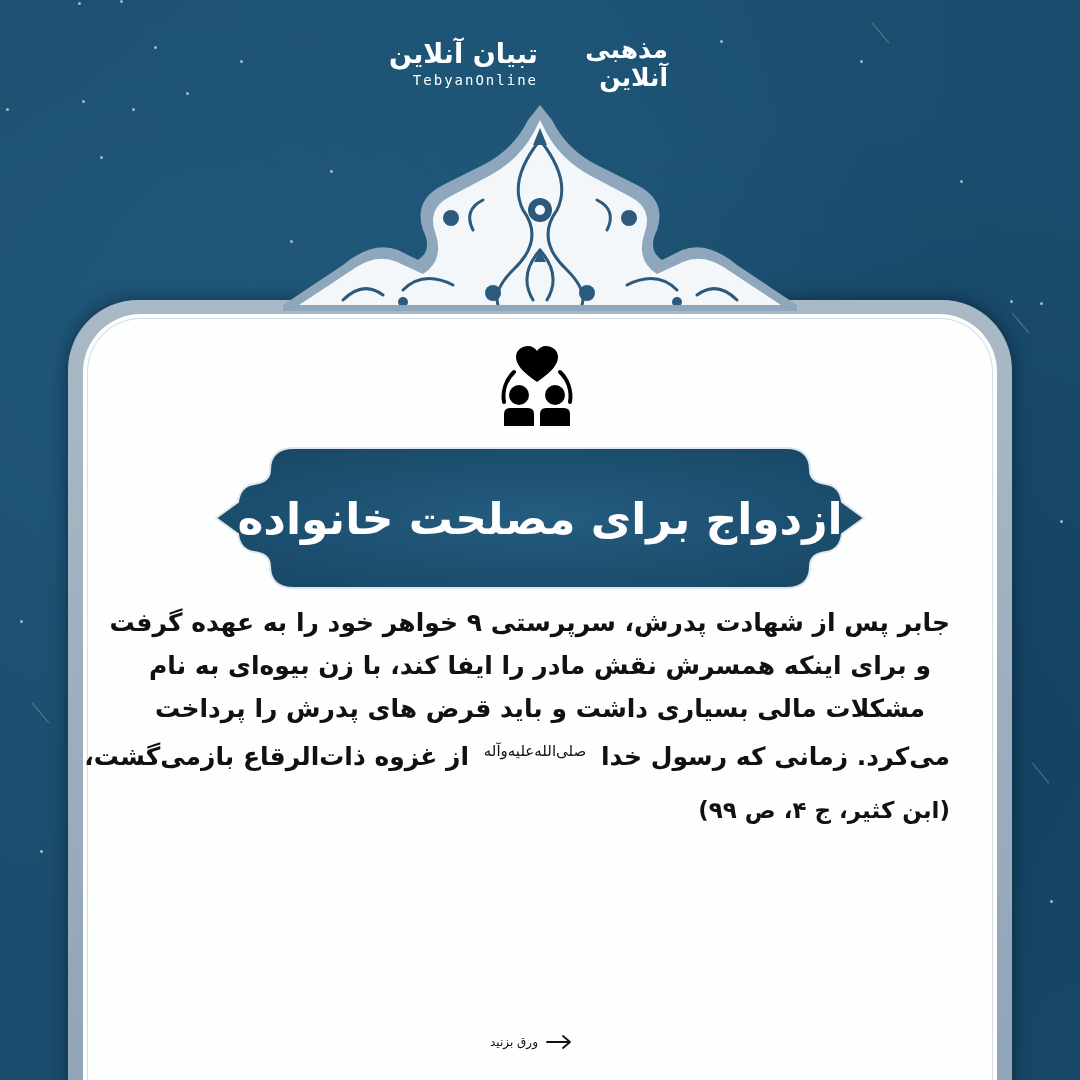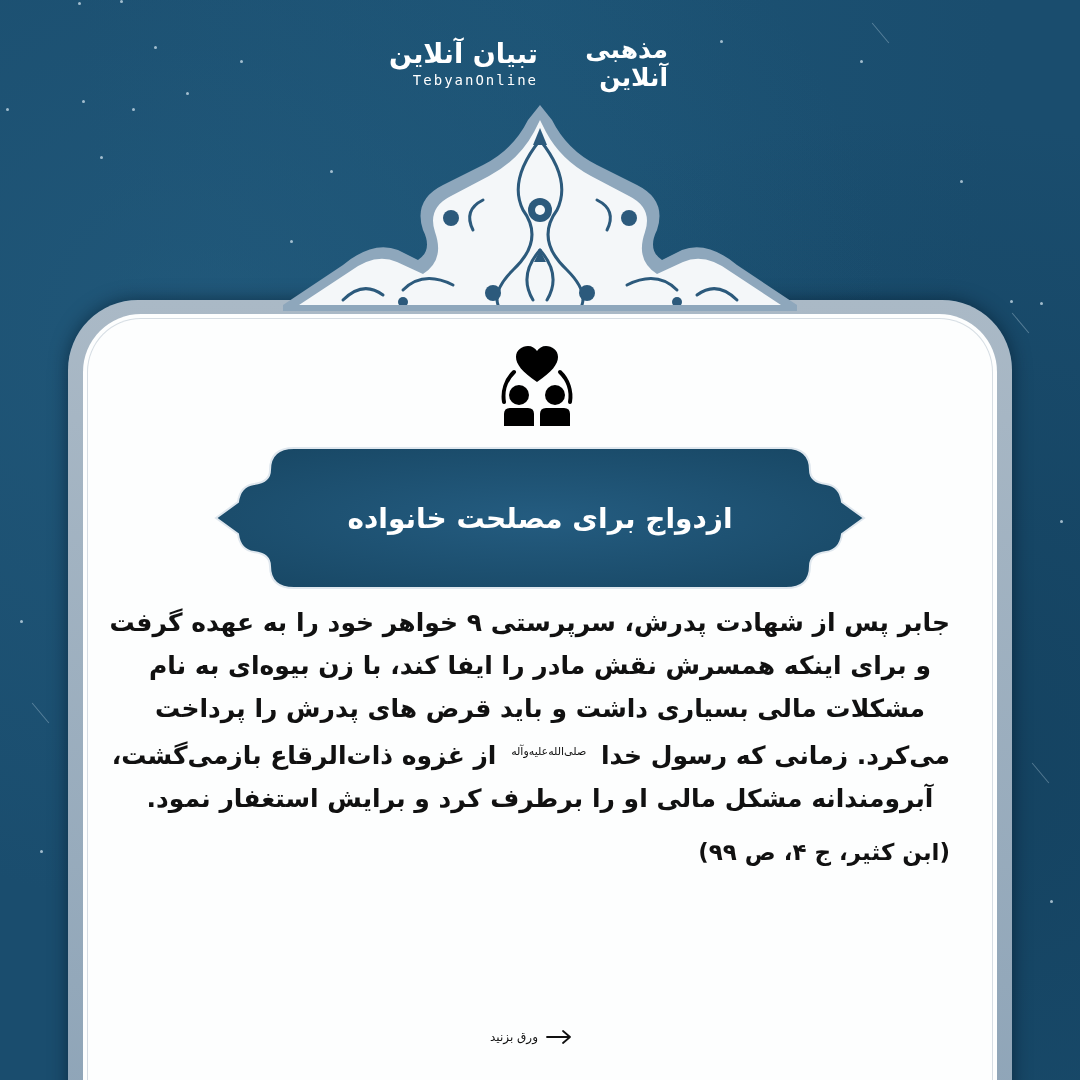--- a/index.html
+++ b/index.html
@@ -54,38 +54,38 @@
       border: 1px solid rgba(140,160,178,0.35); border-bottom: none; pointer-events: none;
     }
 
     .family-icon { position: absolute; left: 492px; top: 346px; width: 90px; height: 80px; }
 
     
     .banner { position: absolute; left: 214px; top: 446px; width: 652px; height: 144px; }
     .banner-title {
       position: absolute; left: 214px; top: 446px; width: 652px; height: 144px;
       display: flex; align-items: center; justify-content: center;
-      color: #ffffff; font-size: 28px; font-weight: bold; direction: rtl;
+      color: #ffffff; font-size: 44px; font-weight: bold; direction: rtl;
       letter-spacing: -0.5px;
     }
 
     
     .body-text {
       position: absolute; left: 130px; top: 601px; width: 820px;
       direction: rtl; text-align: center; color: #111;
       font-size: 25px; font-weight: bold; line-height: 43px;
     }
     .body-line { display: block; white-space: nowrap; }
-    .honorific { font-size: 11px; font-weight: normal; vertical-align: super; margin: 0 6px; }
+    .honorific { font-size: 15px; font-weight: normal; vertical-align: super; margin: 0 6px; }
     .citation { display: block; font-size: 23px; line-height: 34px; margin-top: 15px; text-align: right; }
 
     
     .swipe {
       position: absolute; left: 490px; top: 1030px; height: 24px;
-      display: flex; align-items: flex-start; gap: 8px; direction: ltr;
+      display: flex; align-items: center; gap: 8px; direction: ltr;
     }
     .swipe-label { font-size: 12px; color: #111; direction: rtl; }
     .swipe-arrow { width: 26px; height: 14px; }
   </style>
 </head>
 <body>
 
 <div class="stars">
   <span class="star" style="left:78px;top:2px"></span>
   <span class="star" style="left:120px;top:0px"></span>
@@ -178,21 +178,20 @@
 
 <div class="body-text">
   <span class="body-line">جابر پس از شهادت پدرش، سرپرستی ۹ خواهر خود را به عهده گرفت</span>
   <span class="body-line">و برای اینکه همسرش نقش مادر را ایفا کند، با زن بیوه‌ای به نام</span>
   <span class="body-line">مشکلات مالی بسیاری داشت و باید قرض های پدرش را پرداخت</span>
   <span class="body-line">
     <span>می‌کرد. زمانی که رسول خدا</span>
     <span class="honorific">صلی‌الله‌علیه‌وآله</span>
     <span>از غزوه ذات‌الرقاع بازمی‌گشت،</span>
   </span>
-  <span class="body-line">آبرومندانه مشکل مالی او را برطرف کرد و برایش استغفار نمود.</span>
   <span class="citation">(ابن کثیر، ج ۴، ص ۹۹)</span>
 </div>
 
 <div class="swipe">
   <span class="swipe-label">ورق بزنید</span>
   <svg class="swipe-arrow" viewBox="0 0 26 14">
     <path d="M1 7 L24 7 M17 1 L24 7 L17 13" fill="none" stroke="#111" stroke-width="1.8" stroke-linecap="round" stroke-linejoin="round"></path>
   </svg>
 </div>
 

